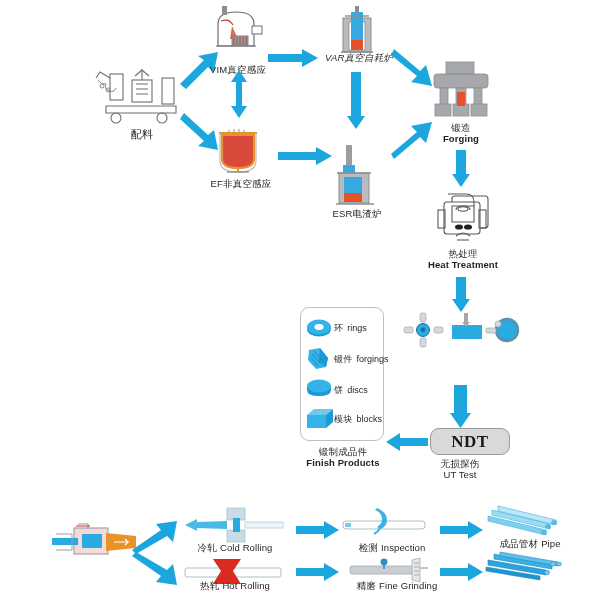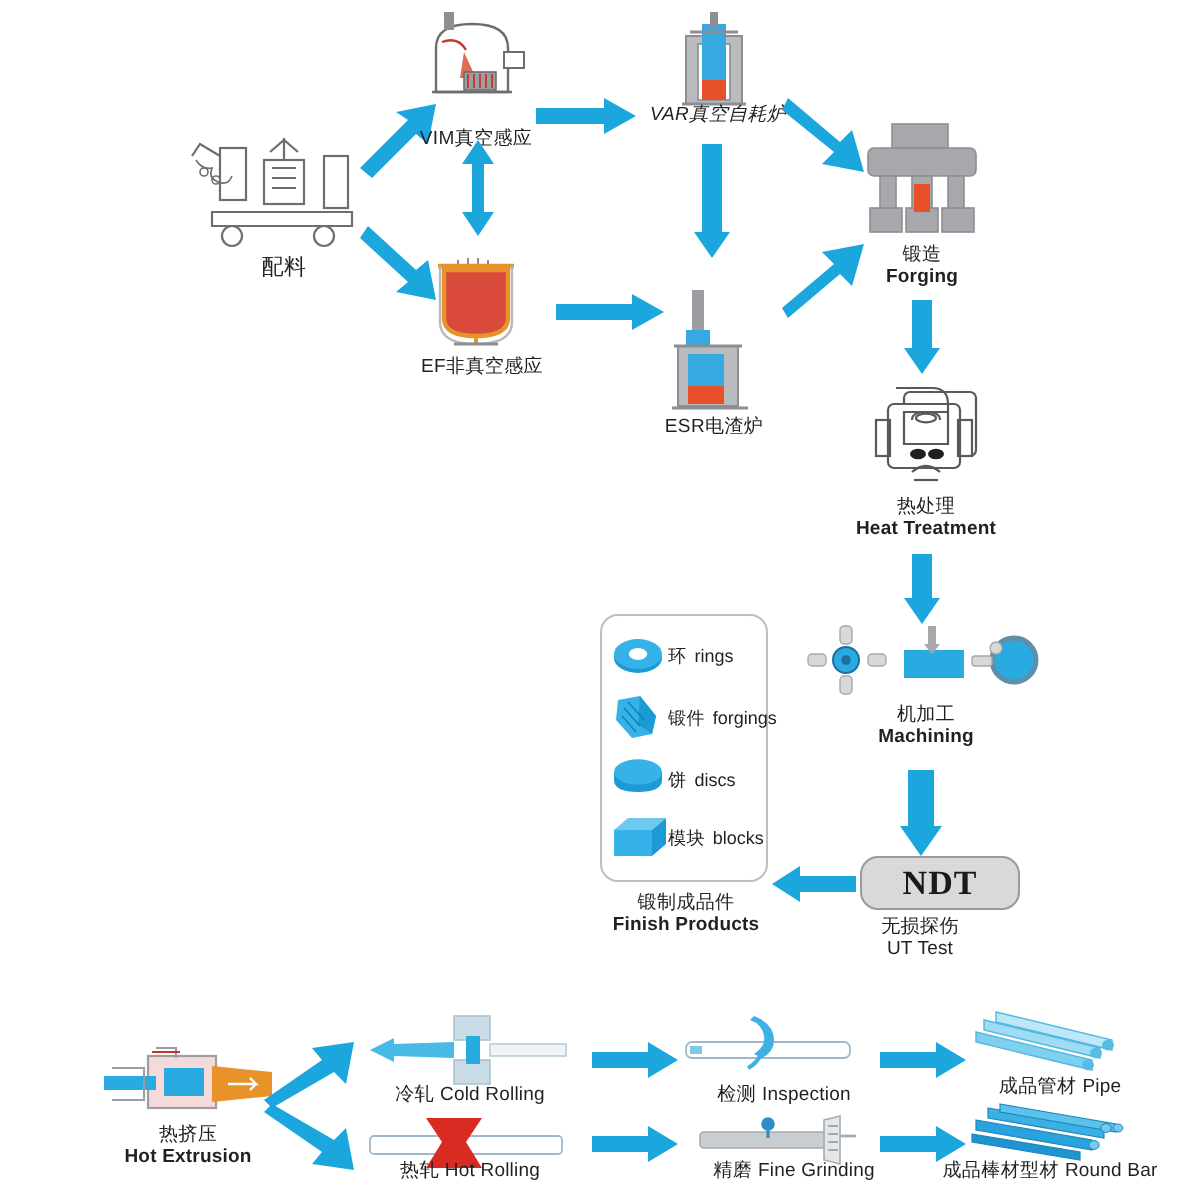--- a/index.html
+++ b/index.html
@@ -258,24 +258,20 @@
           <rect x="60" y="0" width="4" height="9"></rect>
           <path d="M58 9 h8 l-4 5 z"></path>
         </g>
       <circle cx="103" cy="17" r="11" fill="#29abe2" stroke="#5f8ea8" stroke-width="2.5"></circle>
       <g fill="#d6d8da" stroke="#a6a8ab" stroke-width=".7">
         <rect x="82" y="15" width="10" height="5" rx="1.5"></rect>
         <circle cx="94" cy="11" r="3"></circle>
       </g>
     </svg>
   </div>
-  <div class="lbl" style="left:428px;top:352px;width:70px;">
-    <span class="cn">机加工</span>
-    <span class="en">Machining</span>
-  </div>
 
   <div class="arrow" style="left:450px;top:385px;">
     <svg width="22" height="44" viewBox="0 0 22 44">
       <path d="M4 0 L17 0 L17 28 L21 28 L10.5 43 L0 28 L4 28 Z" fill="#1ba7dd"></path>
     </svg>
   </div>
 
   <div class="ndt" style="left:430px;top:428px;width:80px;height:27px;">NDT</div>
   <div class="lbl" style="left:424px;top:458px;width:72px;">
     <span class="cn">无损探伤</span>
@@ -352,24 +348,20 @@
       </g>
       <rect x="30" y="10" width="20" height="14" fill="#29abe2"></rect>
       <rect x="0" y="14" width="26" height="7" fill="#29abe2"></rect>
       <g fill="none" stroke="#9b9da0" stroke-width="1">
           <path d="M4 10 h16 v16 h-16"></path>
         </g>
       <path d="M54 9 L84 12 L84 24 L54 27 Z" fill="#e8922a"></path>
       <path d="M62 18 h14 l-3 -3 M76 18 l-3 3" stroke="#ffffff" stroke-width="1.2" fill="none"></path>
       <path d="M24 2 h14" stroke="#c0392b" stroke-width="1" fill="none"></path>
     </svg>
-  </div>
-  <div class="lbl" style="left:48px;top:562px;width:92px;">
-    <span class="cn">热挤压</span>
-    <span class="en">Hot Extrusion</span>
   </div>
 
   <div class="arrow" style="left:131px;top:519px;">
     <svg width="52" height="36" viewBox="0 0 52 36">
       <path d="M1 31 L30 11 L25 5 L46 2 L42 23 L36 17 L5 35 Z" fill="#1ba7dd"></path>
     </svg>
   </div>
 
   <div class="arrow" style="left:131px;top:551px;">
     <svg width="52" height="36" viewBox="0 0 52 36">
@@ -476,17 +468,14 @@
         <path d="M14 0 L72 10 L72 14 L14 4 Z" fill="#5cc2ec"></path>
         <path d="M0 15 L54 24 L54 28 L0 19 Z" fill="#1f95d0"></path>
       </g>
       <g fill="#74cbef" stroke="#1d86bd" stroke-width=".5">
         <ellipse cx="67" cy="12" rx="2.6" ry="2.2"></ellipse>
         <ellipse cx="61" cy="20.5" rx="2.6" ry="2.2"></ellipse>
         <ellipse cx="73" cy="12" rx="2.4" ry="2"></ellipse>
       </g>
     </svg>
   </div>
-  <div class="lbl inline" style="left:452px;top:580px;width:146px;">
-    <span class="cn">成品棒材型材</span><span class="en">Round Bar</span>
-  </div>
 
 </div>
 
 </body></html>

